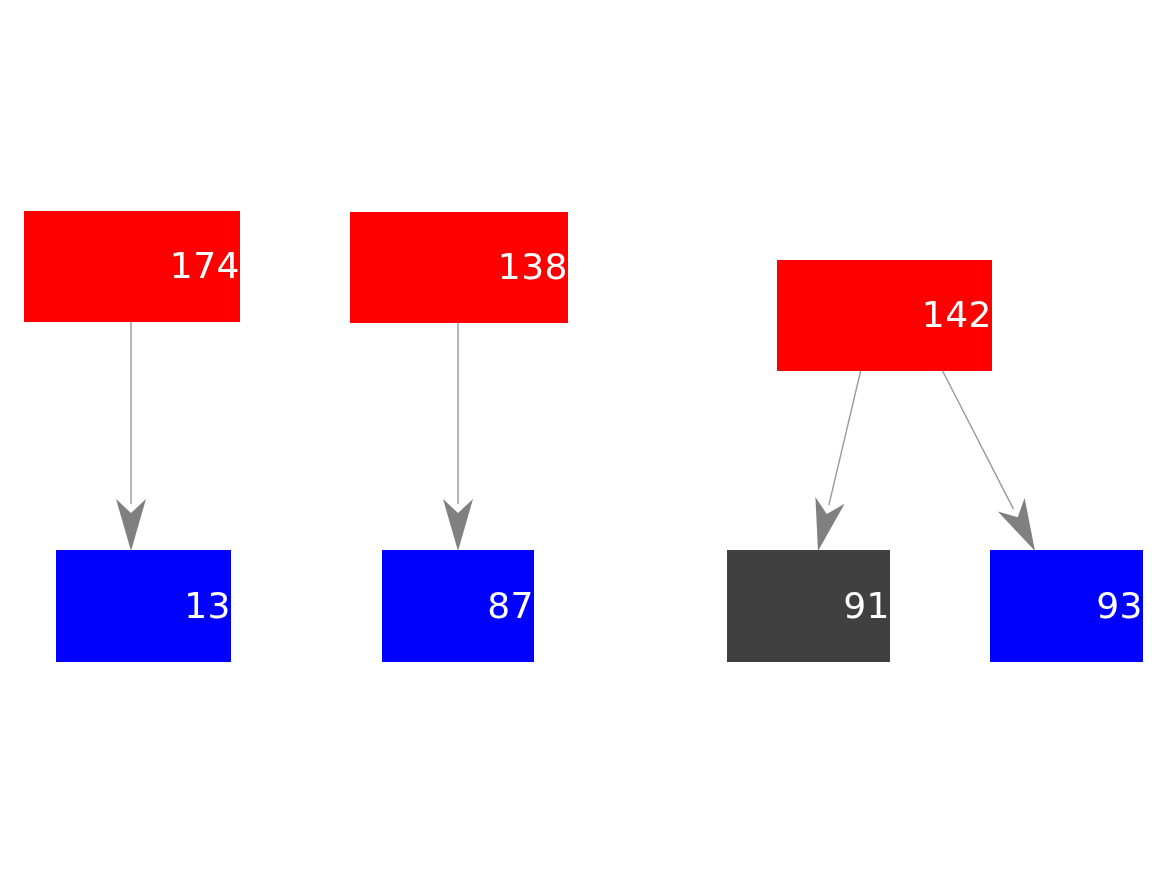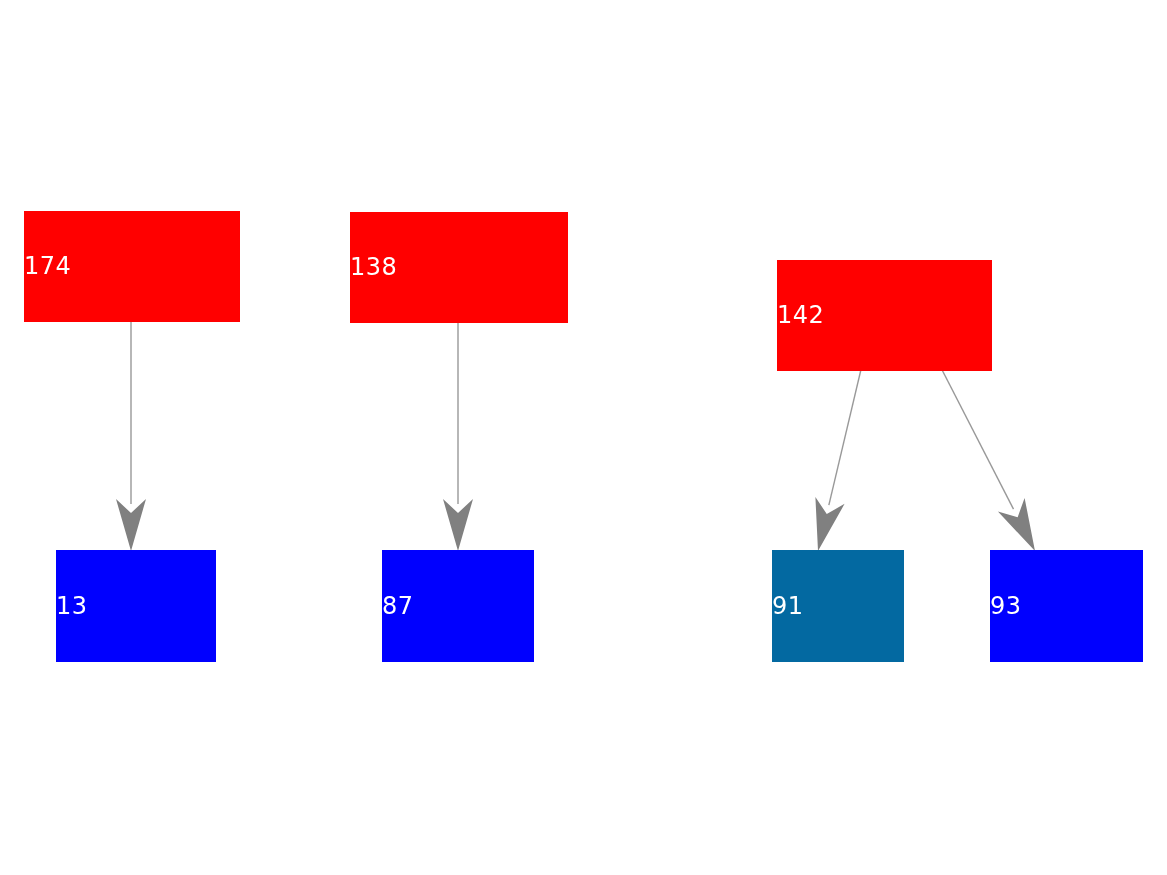--- a/index.html
+++ b/index.html
@@ -23,24 +23,24 @@
     left: 0;
     top: 0;
     width: 1167px;
     height: 875px;
   }
   .node {
     position: absolute;
     box-sizing: border-box;
     display: flex;
     align-items: center;
-    justify-content: flex-start;
+    justify-content: flex-end;
     color: #ffffff;
     font-family: "DejaVu Sans", "Liberation Sans", sans-serif;
-    font-size: 24px;
+    font-size: 36px;
     font-weight: 400;
     letter-spacing: 0.5px;
     line-height: 1;
     user-select: none;
   }
   .node-label {
     display: block;
     margin-top: -1px;
   }
 </style>
@@ -73,27 +73,27 @@
   <div id="nodes-layer">
       <div class="node" style="left: 24px; top: 211px; width: 216px; height: 111px; background: rgb(255, 0, 0);">
         <span class="node-label">174</span>
       </div>
       <div class="node" style="left: 350px; top: 212px; width: 218px; height: 111px; background: rgb(255, 0, 0);">
         <span class="node-label">138</span>
       </div>
       <div class="node" style="left: 777px; top: 212px; width: 215px; height: 111px; background: rgb(255, 0, 0); margin-top: 48px;">
         <span class="node-label">142</span>
       </div>
-      <div class="node" style="left: 56px; top: 550px; width: 160px; height: 112px; background: rgb(0, 0, 255);">
+      <div class="node" style="left: 56px; top: 550px; width: 175px; height: 112px; background: rgb(0, 0, 255);">
         <span class="node-label">13</span>
       </div>
       <div class="node" style="left: 382px; top: 550px; width: 152px; height: 112px; background: rgb(0, 0, 255);">
         <span class="node-label">87</span>
       </div>
-      <div class="node" style="left: 727px; top: 550px; width: 132px; height: 112px; background: #0369a1; margin-left: 45px;">
+      <div class="node" style="left: 727px; top: 550px; width: 163px; height: 112px; background: #404040;">
         <span class="node-label">91</span>
       </div>
       <div class="node" style="left: 990px; top: 550px; width: 153px; height: 112px; background: rgb(0, 0, 255);">
         <span class="node-label">93</span>
       </div>
     </div>
 
 </div>
 
 </body></html>

